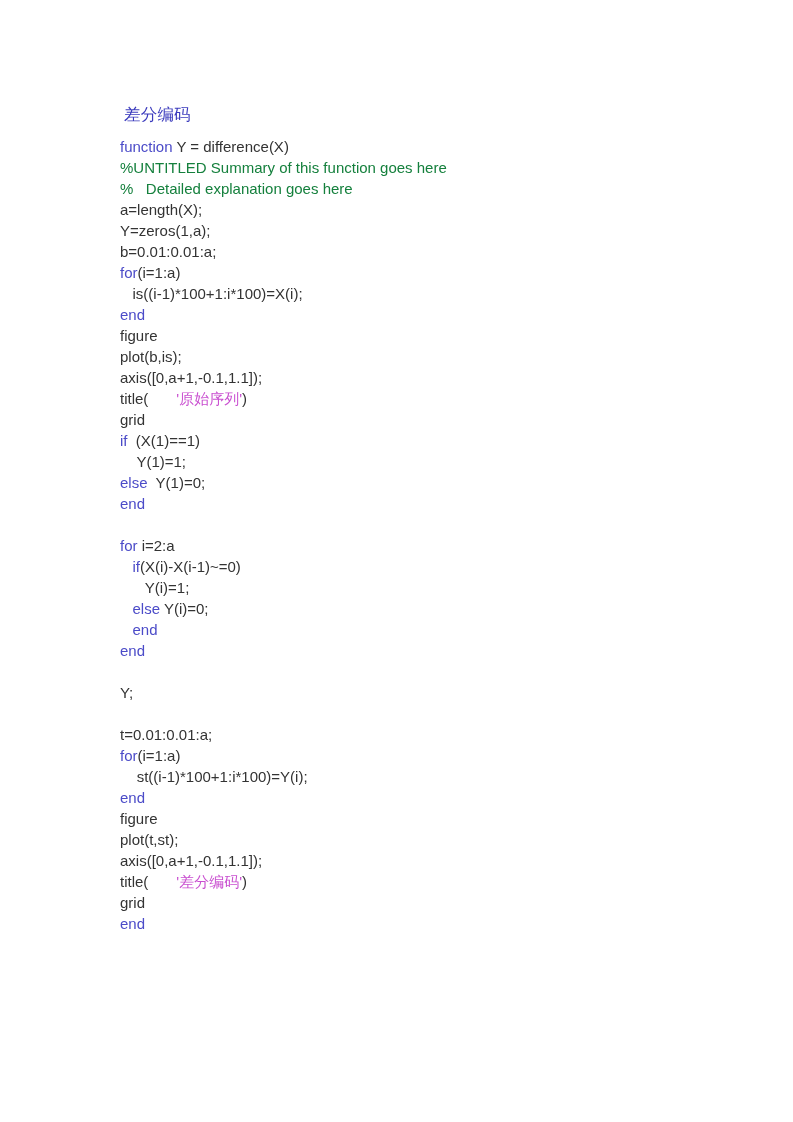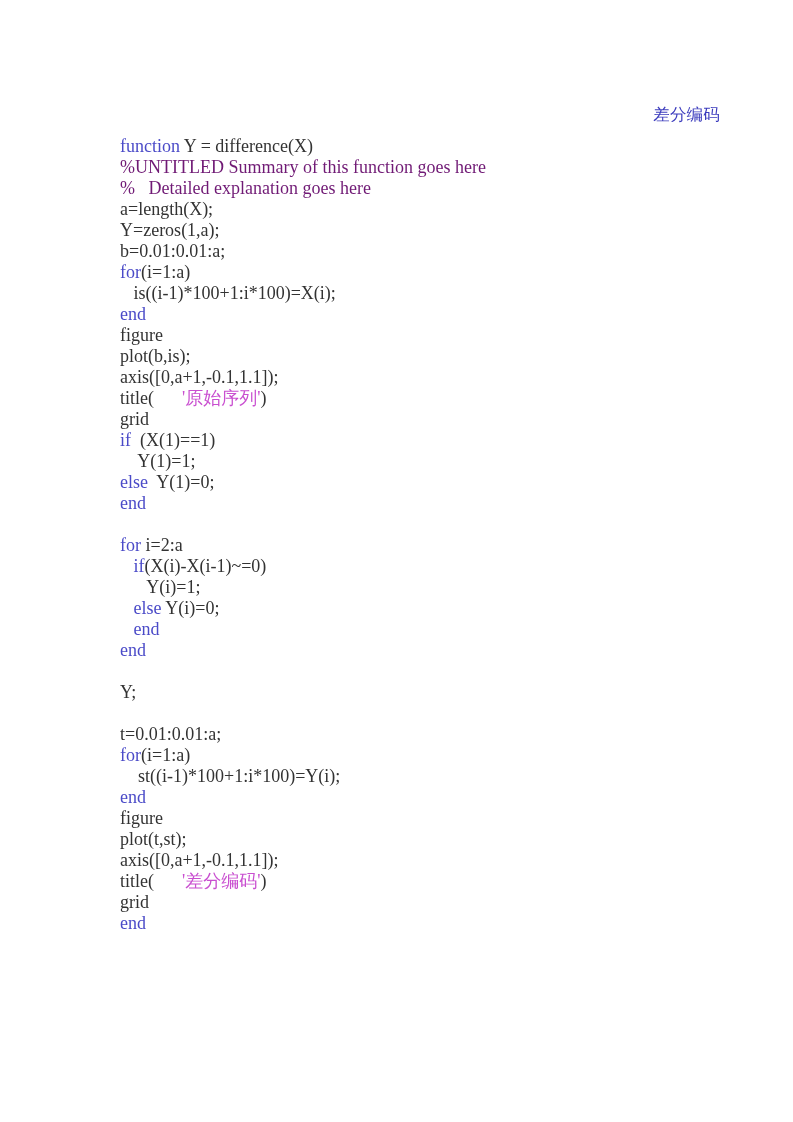--- a/index.html
+++ b/index.html
@@ -32,44 +32,43 @@
   }
   .doc-heading {
     font-family: "Liberation Sans", sans-serif;
     font-size: 16.5px;
     line-height: 22px;
     color: #3b3bbd;
     font-weight: 400;
     margin: 0 0 11px 4px;
     letter-spacing: 0.2px;
     white-space: pre;
-    text-align: right;
   }
   .code-block {
     font-family: "Liberation Mono", "DejaVu Sans Mono", monospace;
     font-size: 12.8px;
     line-height: 21px;
     margin: 0;
     padding: 0;
     white-space: pre;
     color: #333333;
   }
   .code-line {
     white-space: pre;
     min-height: 21px;
     line-height: 21px;
-    font-family: Liberation Serif, serif;
-    font-size: 18px;
+    font-family: Liberation Sans, sans-serif;
+    font-size: 15px;
   }
   .code-line.blank {
     height: 21px;
   }
   .tok-plain   { color: #333333; }
   .tok-keyword { color: #4b4bc8; }
-  .tok-comment { color: #701a75; }
+  .tok-comment { color: #15803d; }
   .tok-string  { color: #c94fd0; margin-left: 28px; }
 </style>
 </head>
 <body>
 
 <div class="page">
   <div class="content">
     <h1 class="doc-heading">差分编码</h1>
     <div class="code-block" id="code-listing"><div class="code-line"><span class="tok-keyword">function</span><span class="tok-plain"> Y = difference(X)</span></div><div class="code-line"><span class="tok-comment">%UNTITLED Summary of this function goes here</span></div><div class="code-line"><span class="tok-comment">%   Detailed explanation goes here</span></div><div class="code-line"><span class="tok-plain">a=length(X);</span></div><div class="code-line"><span class="tok-plain">Y=zeros(1,a);</span></div><div class="code-line"><span class="tok-plain">b=0.01:0.01:a;</span></div><div class="code-line"><span class="tok-keyword">for</span><span class="tok-plain">(i=1:a)</span></div><div class="code-line"><span class="tok-plain">   is((i-1)*100+1:i*100)=X(i);</span></div><div class="code-line"><span class="tok-keyword">end</span></div><div class="code-line"><span class="tok-plain">figure</span></div><div class="code-line"><span class="tok-plain">plot(b,is);</span></div><div class="code-line"><span class="tok-plain">axis([0,a+1,-0.1,1.1]);</span></div><div class="code-line"><span class="tok-plain">title(</span><span class="tok-string">'原始序列'</span><span class="tok-plain">)</span></div><div class="code-line"><span class="tok-plain">grid</span></div><div class="code-line"><span class="tok-keyword">if</span><span class="tok-plain">  (X(1)==1)</span></div><div class="code-line"><span class="tok-plain">    Y(1)=1;</span></div><div class="code-line"><span class="tok-keyword">else</span><span class="tok-plain">  Y(1)=0;</span></div><div class="code-line"><span class="tok-keyword">end</span></div><div class="code-line blank">&nbsp;</div><div class="code-line"><span class="tok-keyword">for</span><span class="tok-plain"> i=2:a</span></div><div class="code-line"><span class="tok-plain">   </span><span class="tok-keyword">if</span><span class="tok-plain">(X(i)-X(i-1)~=0)</span></div><div class="code-line"><span class="tok-plain">      Y(i)=1;</span></div><div class="code-line"><span class="tok-plain">   </span><span class="tok-keyword">else</span><span class="tok-plain"> Y(i)=0;</span></div><div class="code-line"><span class="tok-plain">   </span><span class="tok-keyword">end</span></div><div class="code-line"><span class="tok-keyword">end</span></div><div class="code-line blank">&nbsp;</div><div class="code-line"><span class="tok-plain">Y;</span></div><div class="code-line blank">&nbsp;</div><div class="code-line"><span class="tok-plain">t=0.01:0.01:a;</span></div><div class="code-line"><span class="tok-keyword">for</span><span class="tok-plain">(i=1:a)</span></div><div class="code-line"><span class="tok-plain">    st((i-1)*100+1:i*100)=Y(i);</span></div><div class="code-line"><span class="tok-keyword">end</span></div><div class="code-line"><span class="tok-plain">figure</span></div><div class="code-line"><span class="tok-plain">plot(t,st);</span></div><div class="code-line"><span class="tok-plain">axis([0,a+1,-0.1,1.1]);</span></div><div class="code-line"><span class="tok-plain">title(</span><span class="tok-string">'差分编码'</span><span class="tok-plain">)</span></div><div class="code-line"><span class="tok-plain">grid</span></div><div class="code-line"><span class="tok-keyword">end</span></div></div>
   </div>

